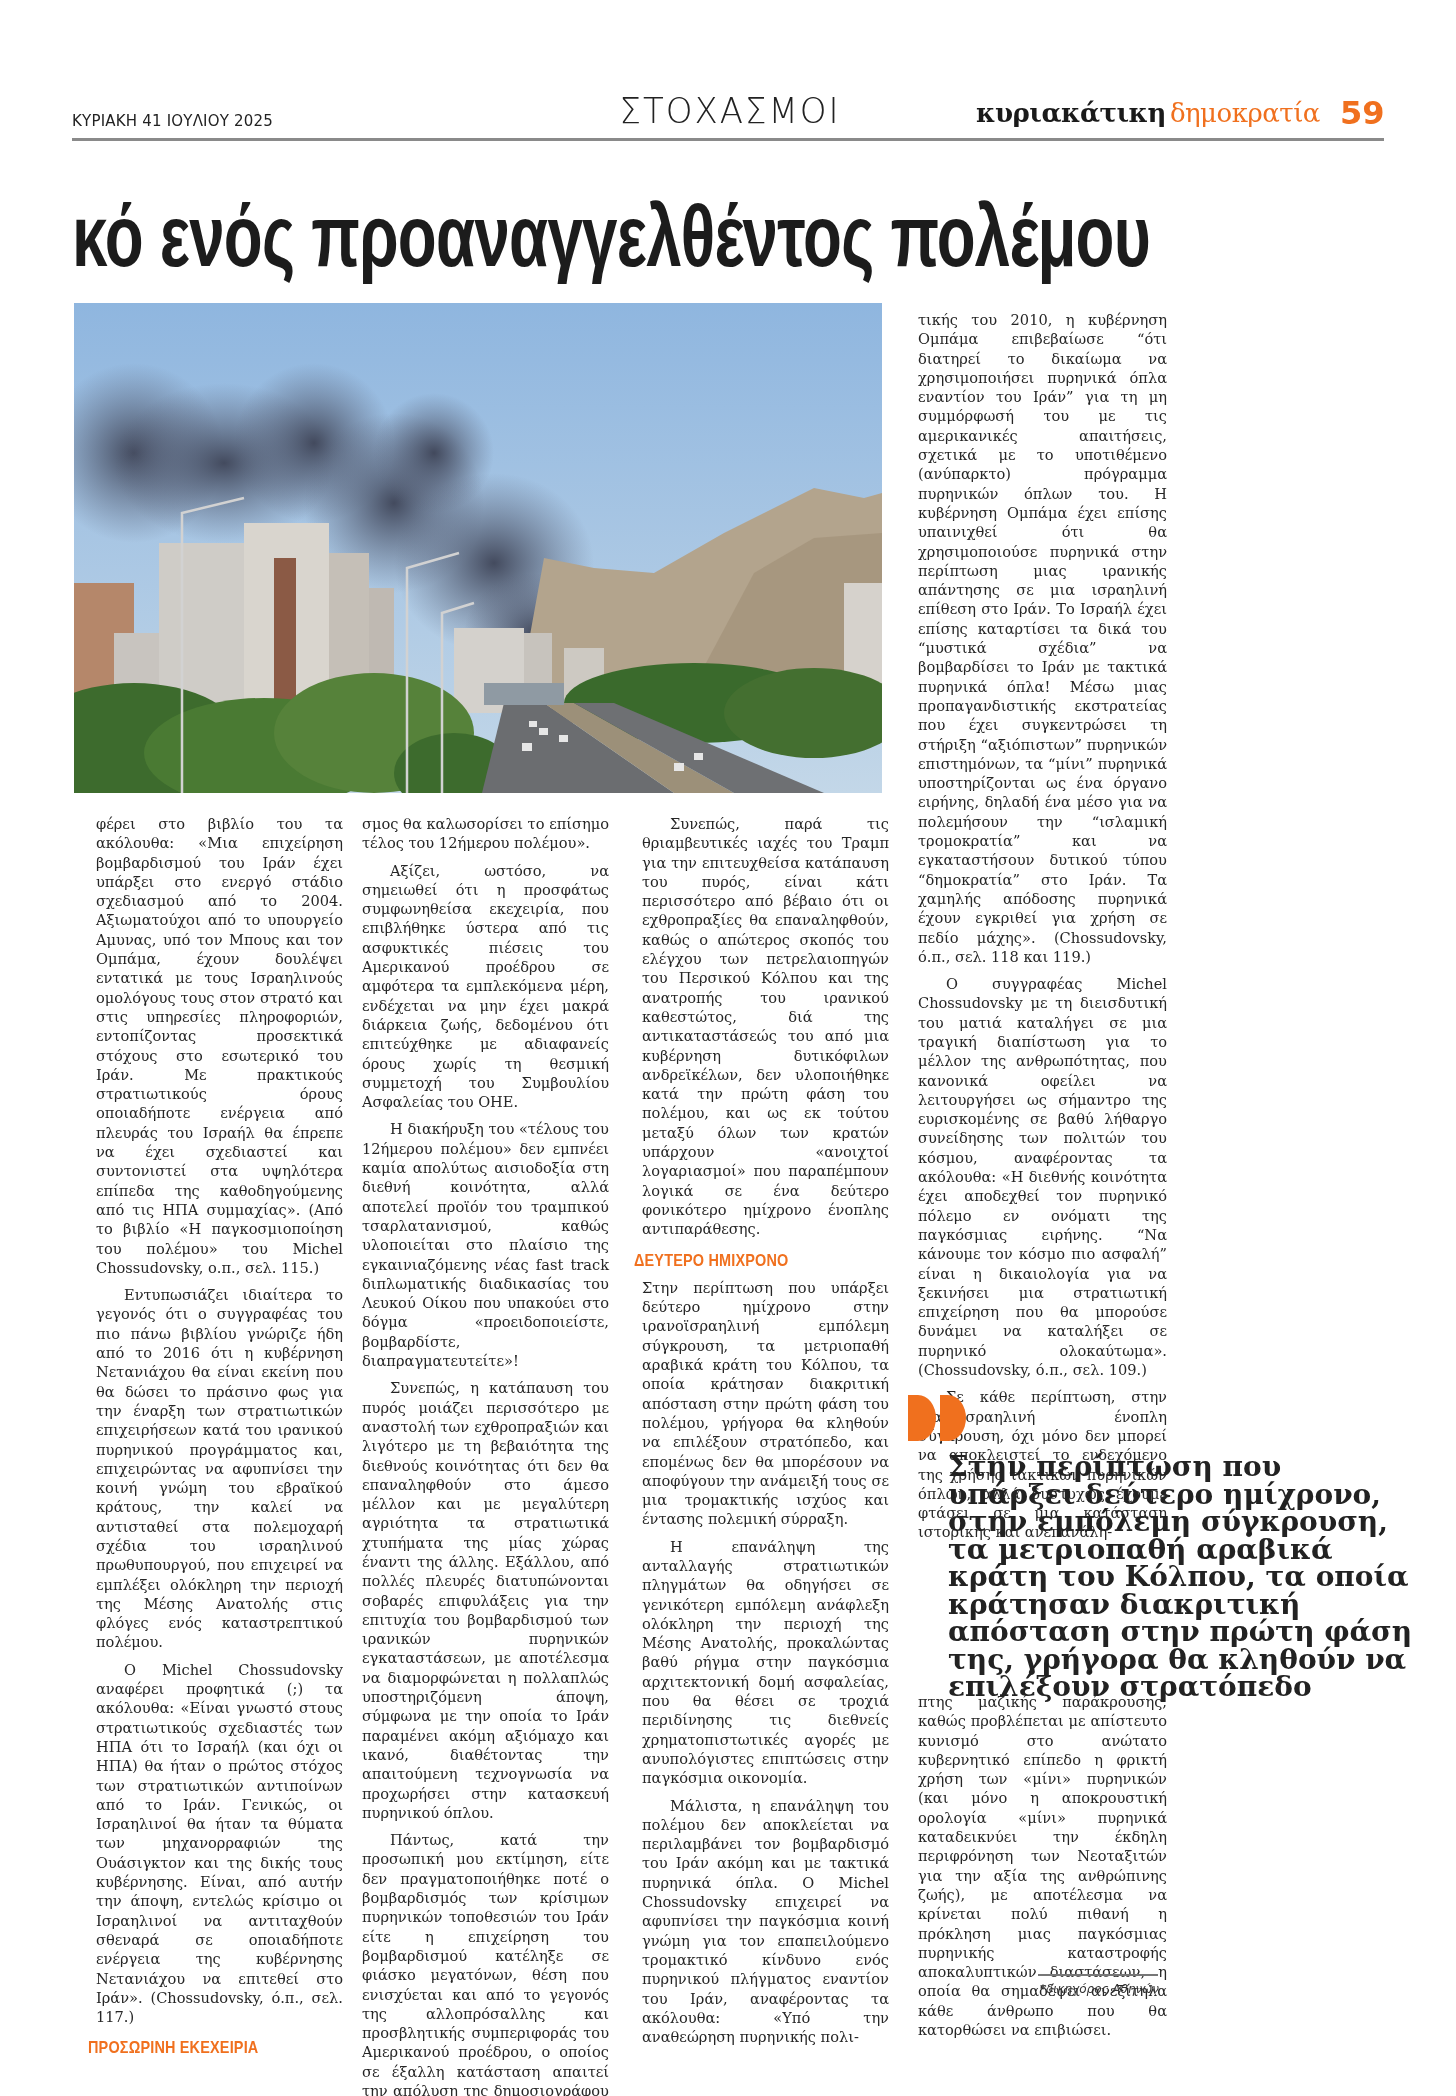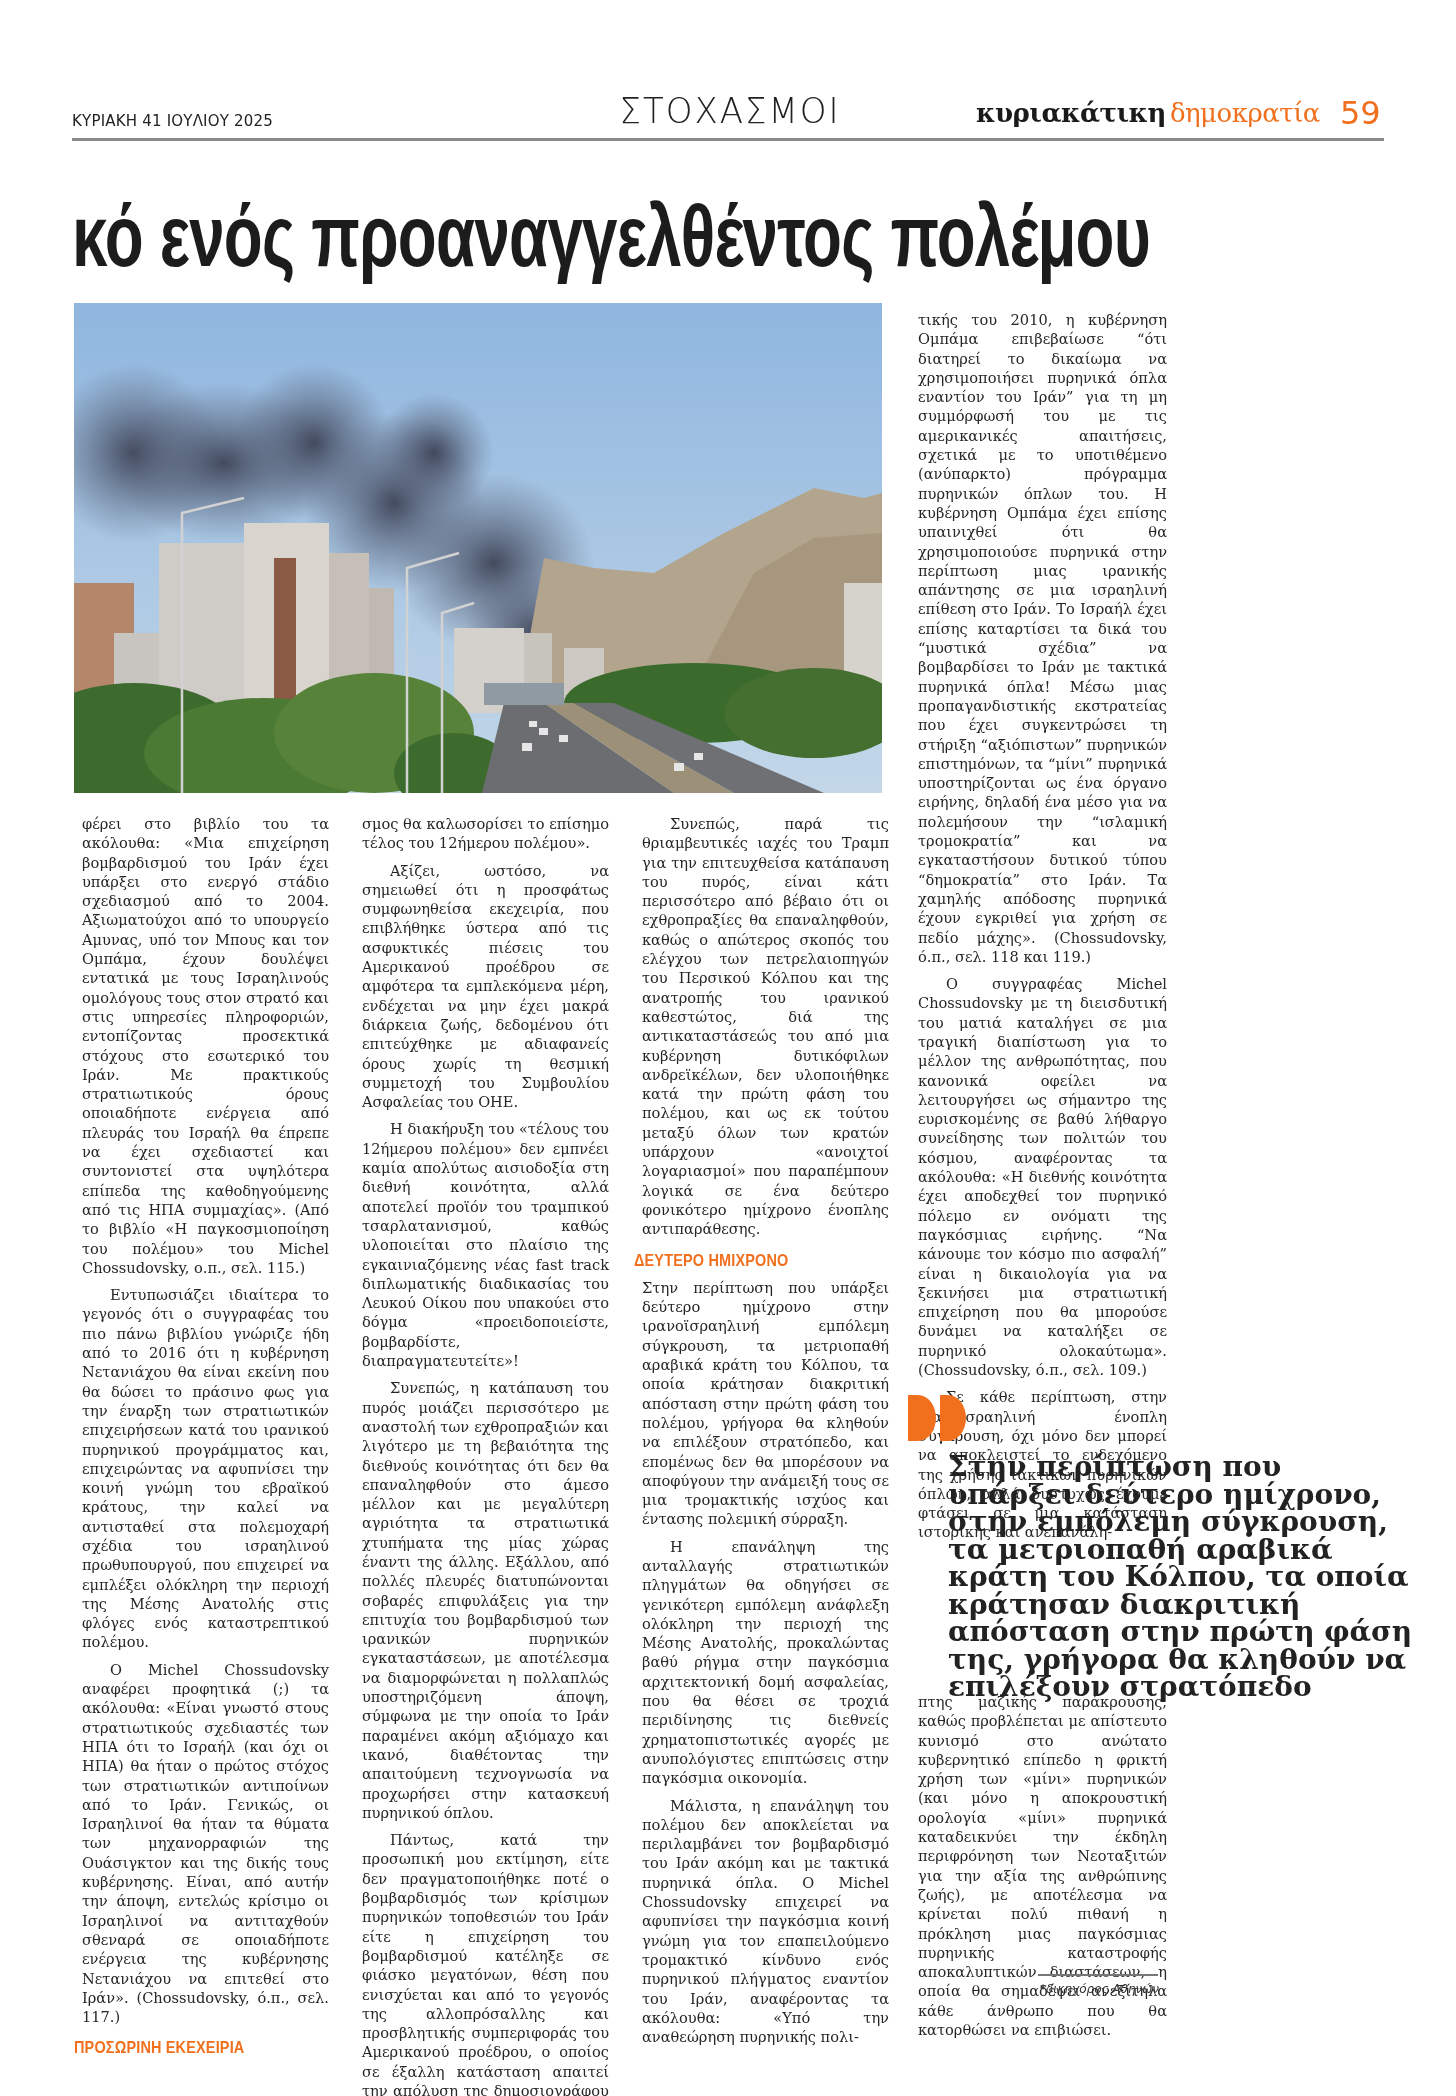--- a/index.html
+++ b/index.html
@@ -5,36 +5,36 @@
   html, body { margin: 0; padding: 0; background: #ffffff; }
   body { width: 1456px; height: 2096px; position: relative; overflow: hidden; color: #1e1e1e; }
   .abs { position: absolute; }
 
   
   .date { left: 72px; top: 112px; font-family: "DejaVu Sans", sans-serif; font-size: 15px; letter-spacing: 0.2px; color: #222; }
   .section { left: 590px; top: 90px; width: 280px; text-align: center; font-family: "DejaVu Sans", sans-serif; font-size: 34px; font-weight: 300; letter-spacing: 2px; color: #222; transform: scaleY(1.05); }
   .brand { left: 976px; top: 98px; font-family: "DejaVu Serif", serif; font-size: 26px; white-space: nowrap; }
   .brand .b1 { font-weight: bold; color: #1a1a1a; letter-spacing: -0.5px; text-align: right; }
   .brand .b2 { color: #f0701e; font-style: normal; margin-left: 4px; letter-spacing: -0.5px; text-align: right; }
-  .pagenum { left: 1340px; top: 94px; font-family: "DejaVu Sans", sans-serif; font-weight: normal; font-size: 32px; color: #f0701e; }
+  .pagenum { left: 1340px; top: 94px; font-family: "DejaVu Sans", sans-serif; font-weight: bold; font-size: 32px; color: #f0701e; }
   .rule { left: 72px; top: 138px; width: 1312px; height: 3px; background: #8a8a8a; }
 
   
   .headline { left: 72px; top: 186px; width: 1320px; font-family: "Liberation Sans", sans-serif; font-weight: bold; font-size: 86px; line-height: 96px; color: #1c1c1c; letter-spacing: -1px; transform-origin: left top; transform: scaleX(0.74) scaleY(1.02); white-space: nowrap; }
 
   
   .photo { left: 74px; top: 303px; width: 808px; height: 490px; overflow: hidden; }
   .photo svg { display: block; }
 
   
   .col { font-family: "DejaVu Serif", serif; font-size: 14.6px; line-height: 19.3px; color: #262626; text-align: justify; hyphens: auto; }
   .col p { margin: 8px; text-indent: 0; }
   .col p.ind { text-indent: 28px; }
   .col .sub { font-family: "Liberation Sans", sans-serif; font-weight: bold; font-size: 17px; color: #f0701e; letter-spacing: 0.2px; margin: 12px 0 2px 0; transform: scaleX(0.85); transform-origin: left; display: block; }
-  .c1 { left: 74px; top: 806px; width: 263px; }
+  .c1 { left: 88px; top: 806px; width: 263px; }
   .c2 { left: 354px; top: 806px; width: 263px; }
   .c3 { left: 634px; top: 806px; width: 263px; }
   .c4 { left: 910px; top: 302px; width: 265px; }
   .c4b { left: 910px; top: 1684px; width: 265px; }
 
   
   .quote-mark { left: 906px; top: 1393px; width: 64px; height: 50px; }
   .pullquote { left: 948px; top: 1453px; width: 470px; font-family: "DejaVu Serif", serif; font-weight: bold; font-size: 28px; line-height: 27.5px; color: #222; }
 
   .sig-rule { left: 1038px; top: 1974px; width: 120px; height: 2px; background: #777; }

